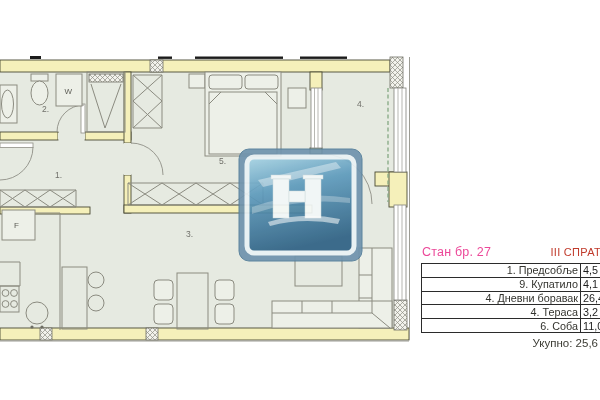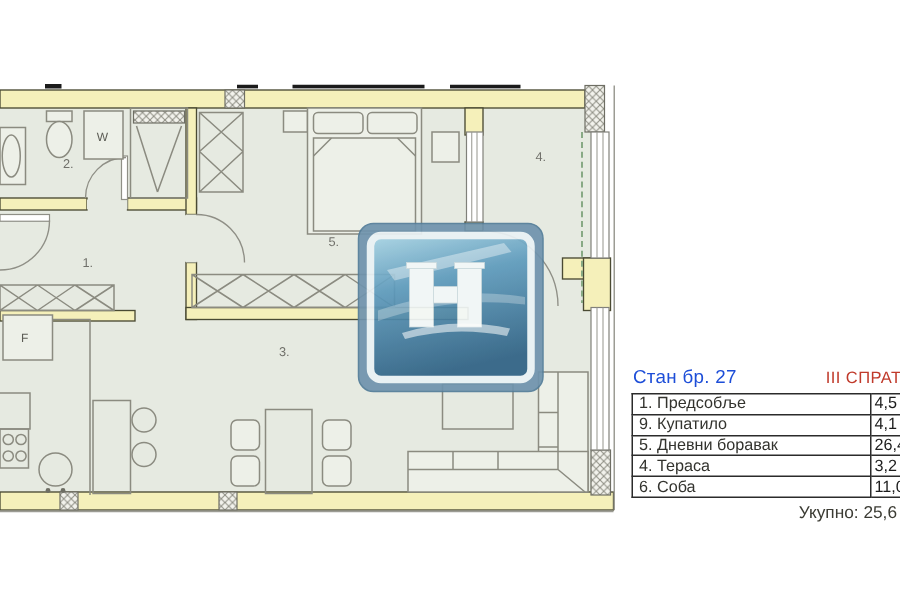--- a/index.html
+++ b/index.html
@@ -7,26 +7,26 @@
     width:600px;height:400px;overflow:hidden;background:#ffffff;
     font-family:"Liberation Sans", sans-serif;position:relative;
   }
   .canvas{position:absolute;left:0;top:0;width:600px;height:400px;}
   svg{position:absolute;left:0;top:0;}
 
   
   .legend{position:absolute;left:421px;top:226px;width:200px;}
   .title-row{display:flex;justify-content:space-between;align-items:baseline;
              width:179px;padding:0 0 4px 1px;}
-  .apt-title{font-size:12.5px;color:#1d4ed8;letter-spacing:.2px;}
+  .apt-title{font-size:12.5px;color:#ec4899;letter-spacing:.2px;}
   .floor-tag{font-size:11px;color:#c03a2b;letter-spacing:.3px;margin-top:20px;}
   table.areas{border-collapse:collapse;width:187px;table-layout:fixed;}
   table.areas td{border:1.3px solid #2b2b2b;height:12.8px;
                  font-size:10.8px;line-height:12px;white-space:nowrap;overflow:hidden;}
-  td.lbl{width:152px;padding:0 2px 0 4px;color:#33332e;}
+  td.lbl{width:152px;padding:0 2px 0 4px;color:#33332e;text-align:right;}
   td.val{text-align:right;padding:0 9px 0 2px;color:#1d1d1d;}
   .total-row{width:177px;text-align:right;margin-top:4px;font-size:11.5px;color:#3b3b33;}
 
   
   .wall{fill:#f5f0ba;stroke:#4a4a33;stroke-width:.9;}
   .hatchbox{fill:url(#hatch);stroke:#6e6e64;stroke-width:.8;}
   .win{fill:#ffffff;stroke:#80807a;stroke-width:.8;}
   .furn{stroke:#8b8b80;stroke-width:1;fill:#edf0e8;}
   .furnline{stroke:#8b8b80;stroke-width:1;fill:none;}
   .doorarc{stroke:#8f8f86;stroke-width:.9;fill:none;}
@@ -206,21 +206,21 @@
     <tbody>
       <tr>
         <td class="lbl">1. Предсобље</td>
         <td class="val">4,5</td>
       </tr>
       <tr>
         <td class="lbl">9. Купатило</td>
         <td class="val">4,1</td>
       </tr>
       <tr>
-        <td class="lbl">5. Дневни боравак</td>
+        <td class="lbl">4. Дневни боравак</td>
         <td class="val">26,4</td>
       </tr>
       <tr>
         <td class="lbl">4. Тераса</td>
         <td class="val">3,2</td>
       </tr>
       <tr>
         <td class="lbl">6. Соба</td>
         <td class="val">11,0</td>
       </tr>

